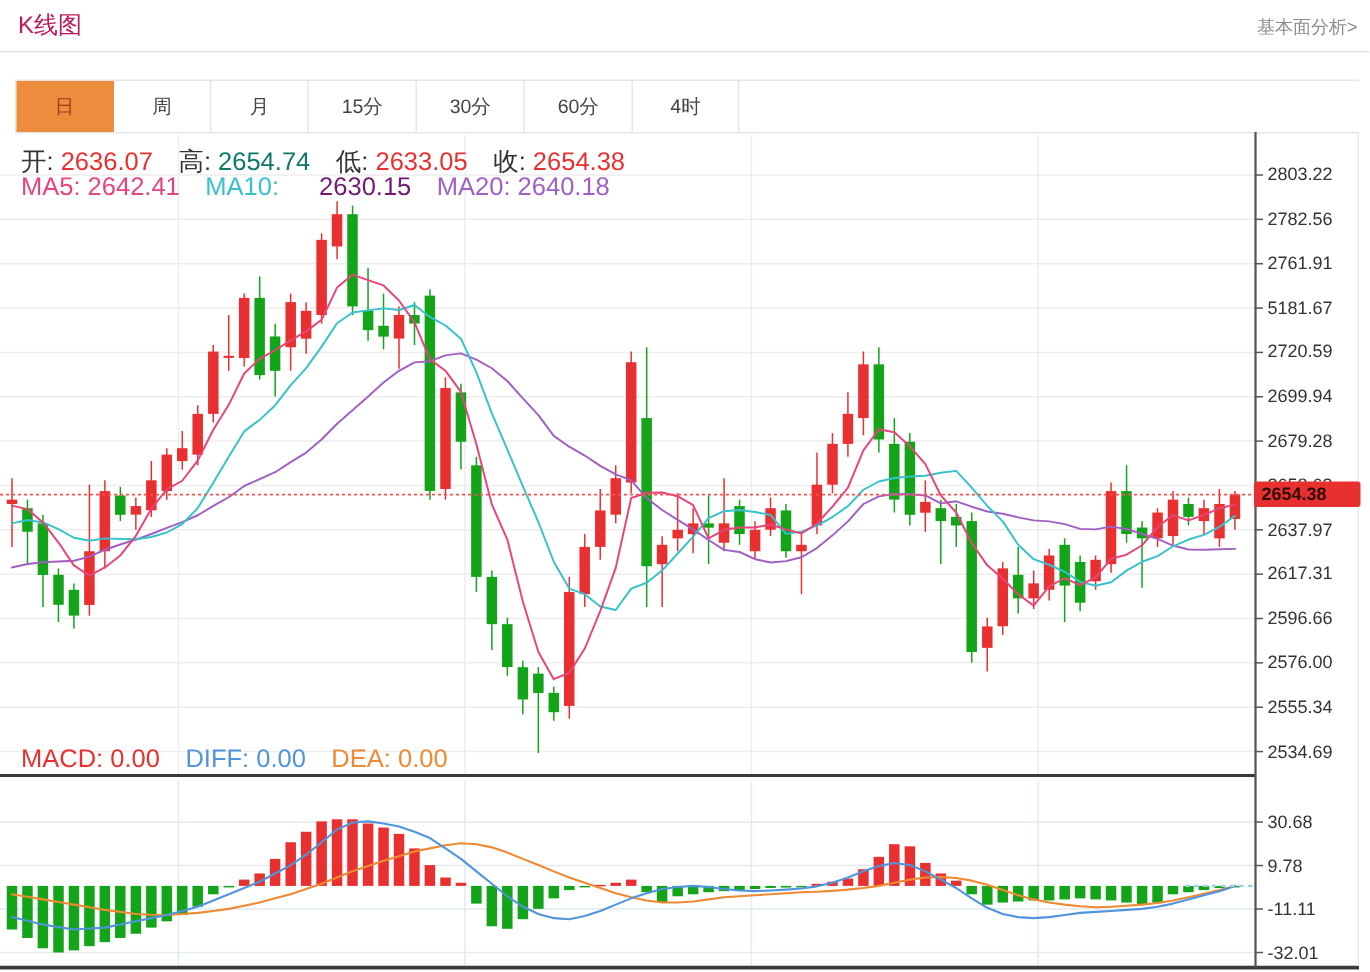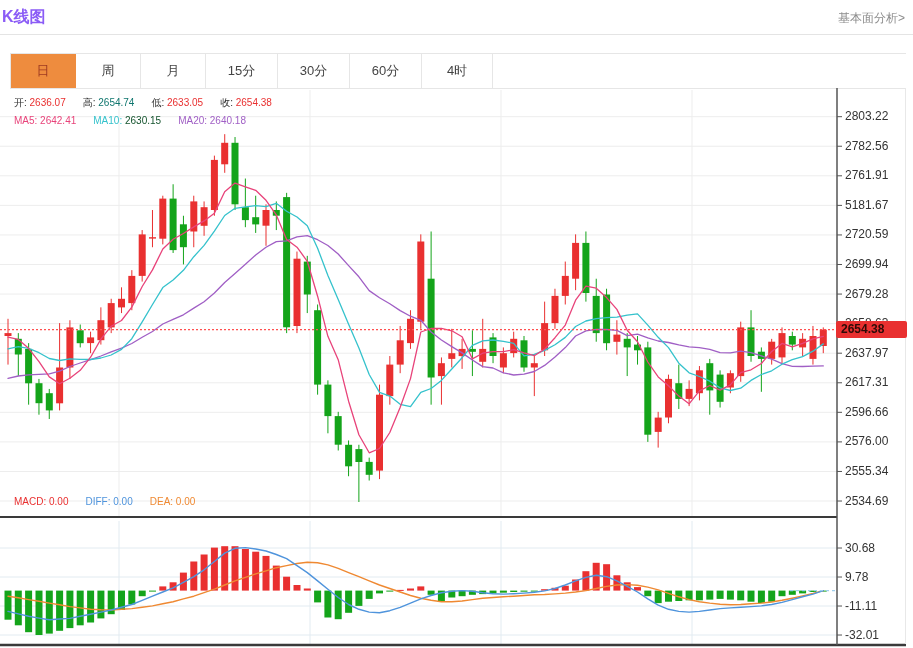--- a/index.html
+++ b/index.html
@@ -1,27 +1,27 @@
 <!DOCTYPE html>
 <html><head>
 <meta charset="utf-8">
 <style>
   html,body{margin:0;padding:0}
   body{width:913px;height:648px;position:relative;background:#fff;overflow:hidden;
        font-family:"Liberation Sans","DejaVu Sans",sans-serif;}
-  .title{position:absolute;left:2px;top:7px;font-size:16px;font-weight:bold;color:#8b5cf6}
+  .title{position:absolute;left:12px;top:7px;font-size:16px;font-weight:normal;color:#be185d}
   .toplink{position:absolute;right:8px;top:10px;font-size:12px;color:#8c8c8c;cursor:pointer}
   .sep{position:absolute;left:0;top:34px;width:913px;height:1px;background:#e4e4e4}
   .tabbar{position:absolute;left:10px;top:53px;width:896px;height:36px;box-sizing:border-box;
           border-top:1px solid #e6e6e6;border-bottom:1px solid #e6e6e6;border-left:1px solid #e6e6e6;
           background:#fff;display:flex}
   .tab{height:100%;line-height:34px;text-align:center;font-size:13px;color:#444;
        border-right:1px solid #e6e6e6;cursor:pointer;box-sizing:border-box;flex:0 0 auto}
   .tab.active{color:#9e3a22;border-right:1px solid transparent}
-  .inforow{position:absolute;left:14px;font-size:10px;display:flex;white-space:nowrap;z-index:3}
+  .inforow{position:absolute;left:14px;font-size:17px;display:flex;white-space:nowrap;z-index:3}
   .inforow .item{margin-right:17px}
   .inforow .lbl{color:#333}
   #ohlc-row{top:96px}
   #ma-row{top:115px}
   #macd-row{top:496px}
   .axis-label{position:absolute;left:845px;font-size:12px;color:#333;z-index:2}
   .badge{position:absolute;left:836px;top:321px;width:66px;height:17px;background:#e93030;
          color:#2e0b07;font-size:12px;font-weight:bold;line-height:17px;padding-left:5px;
          border-radius:2px;z-index:4}
   #chart-svg{position:absolute;left:0;top:0;z-index:1}
@@ -44,21 +44,21 @@
   </div>
 
 <div class="inforow" id="ohlc-row">
     <span class="item"><span class="lbl">开:</span><span style="color: rgb(233, 48, 48);"> 2636.07</span></span>
     <span class="item"><span class="lbl">高:</span><span style="color: #0f766e;"> 2654.74</span></span>
     <span class="item"><span class="lbl">低:</span><span style="color: rgb(233, 48, 48);"> 2633.05</span></span>
     <span class="item"><span class="lbl">收:</span><span style="color: rgb(233, 48, 48);"> 2654.38</span></span>
   </div>
 <div class="inforow" id="ma-row">
     <span class="item"><span class="lbl" style="color: rgb(232, 67, 122);">MA5:</span><span style="color: rgb(232, 67, 122);"> 2642.41</span></span>
-    <span class="item"><span class="lbl" style="color: rgb(53, 194, 204);">MA10:</span><span style="color: #14532d;"> 2630.15</span></span>
+    <span class="item"><span class="lbl" style="color: rgb(53, 194, 204);">MA10:</span><span style="color: #701a75; margin-left: 22px;"> 2630.15</span></span>
     <span class="item"><span class="lbl" style="color: rgb(160, 95, 197);">MA20:</span><span style="color: rgb(160, 95, 197);"> 2640.18</span></span>
   </div>
 <div class="inforow" id="macd-row">
     <span class="item"><span class="lbl" style="color: rgb(233, 48, 48);">MACD:</span><span style="color: rgb(233, 48, 48);"> 0.00</span></span>
     <span class="item"><span class="lbl" style="color: rgb(79, 148, 220);">DIFF:</span><span style="color: rgb(79, 148, 220);"> 0.00</span></span>
     <span class="item"><span class="lbl" style="color: rgb(239, 137, 50);">DEA:</span><span style="color: rgb(239, 137, 50);"> 0.00</span></span>
   </div>
 
 <svg id="chart-svg" width="913" height="648">
     <line x1="0" y1="116.677675" x2="837" y2="116.677675" stroke="#ededed" stroke-width="1"></line>

